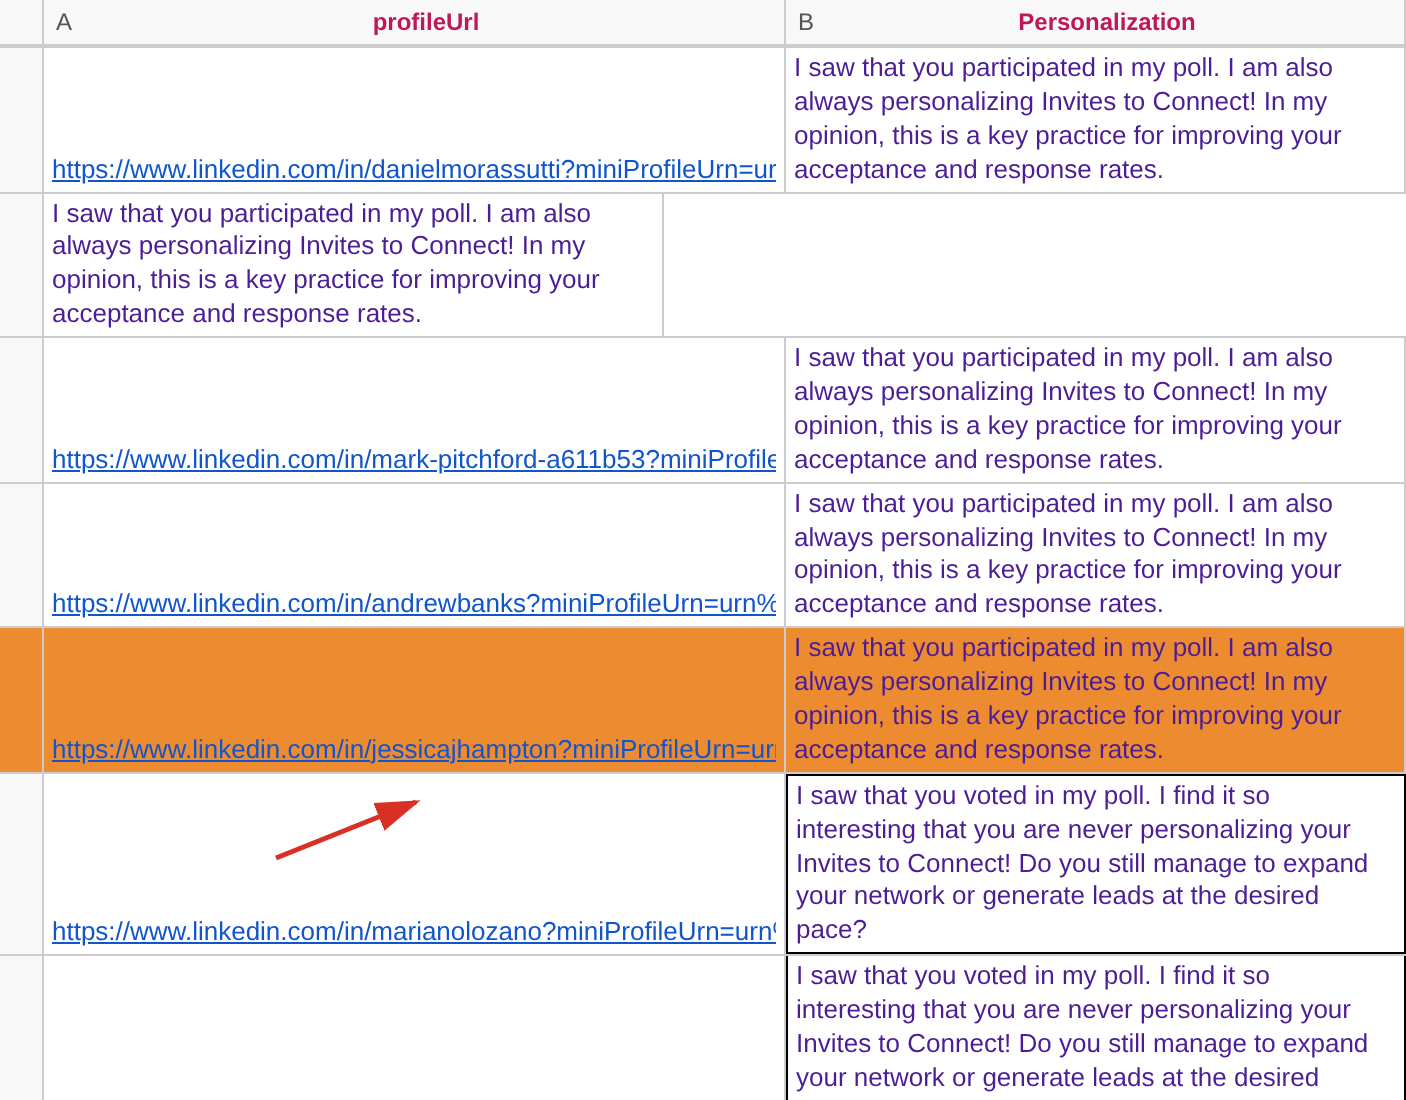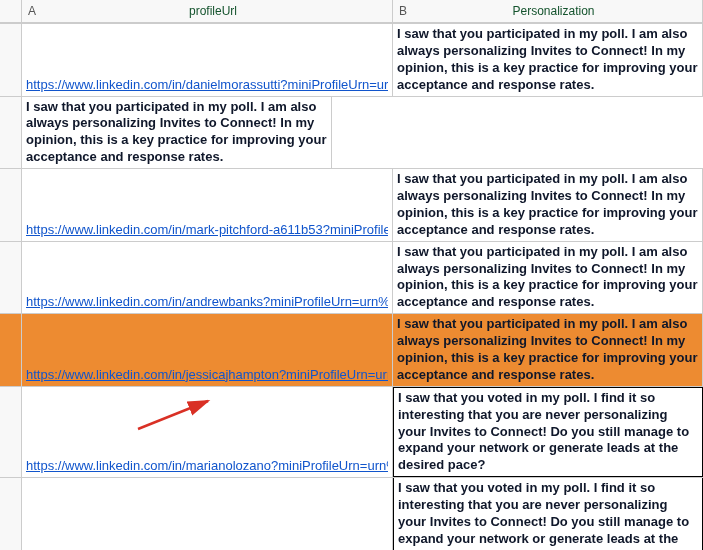--- a/index.html
+++ b/index.html
@@ -32,22 +32,22 @@
     display: flex;
     align-items: center;
     padding: 0 6px;
     color: #555;
     font-size: 12px;
     position: relative;
   }
   .col-a { width: 371px; }
   .col-b { width: 310px; }
   .col-title {
-    color: #14532d;
-    font-weight: 400;
+    color: #be185d;
+    font-weight: 700;
     margin-left: 6px;
     position: absolute;
     left: 50%;
     transform: translateX(-50%);
   }
   .row {
     display: flex;
     border-bottom: 1px solid #ccc;
   }
   .row-header {
@@ -64,22 +64,21 @@
     line-height: 1.3;
   }
   .cell-a {
     width: 371px;
     white-space: nowrap;
   }
   .cell-b {
     width: 310px;
     align-items: flex-start;
     white-space: normal;
-    color: #0f172a;
-    font-weight: bold;
+    color: #4c1d95;
   }
   .link {
     color: #1155cc;
     text-decoration: underline;
     cursor: pointer;
     overflow: hidden;
   }
   .row-highlight .cell, .row-highlight .row-header {
     background: #ed8b31;
   }

